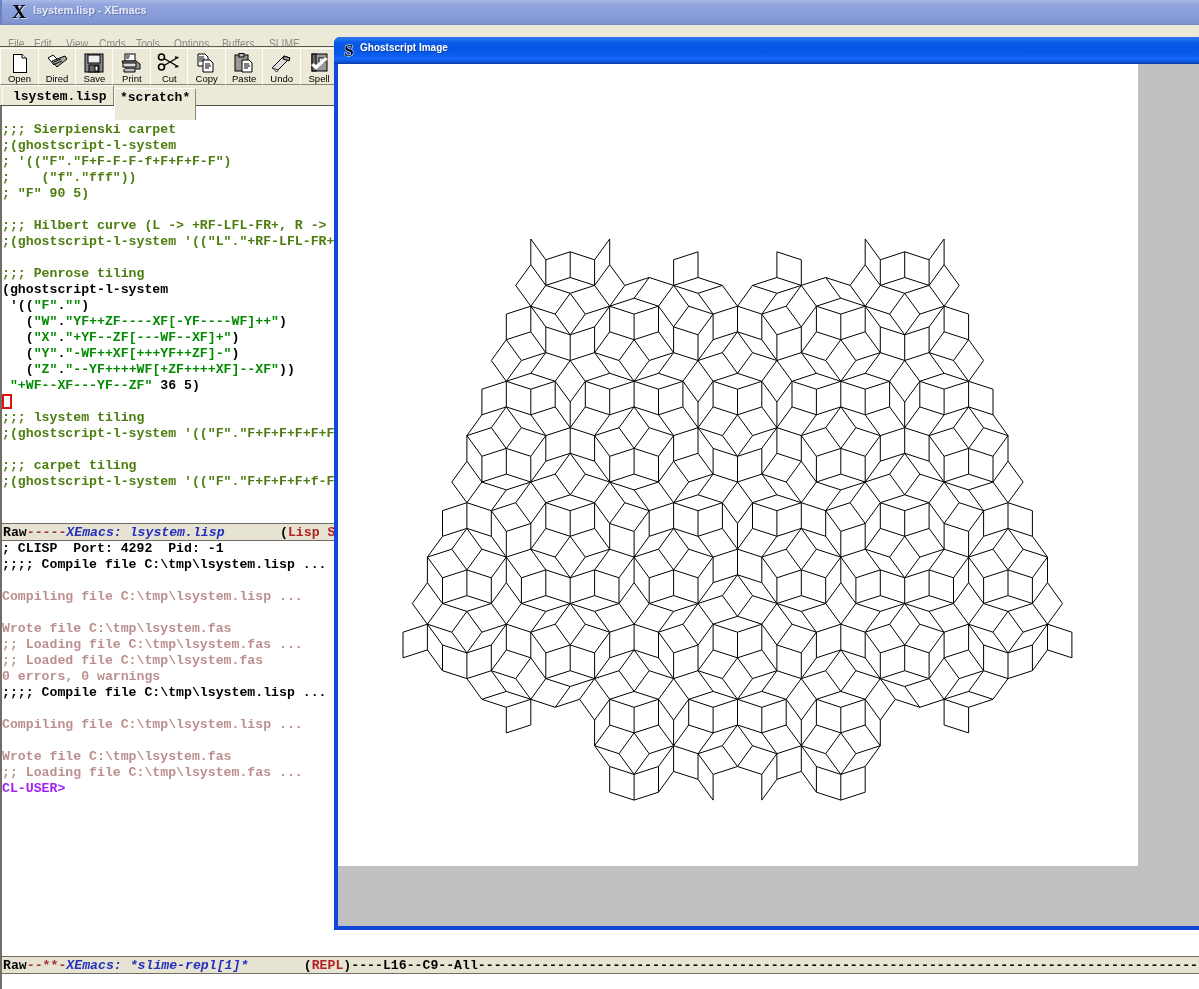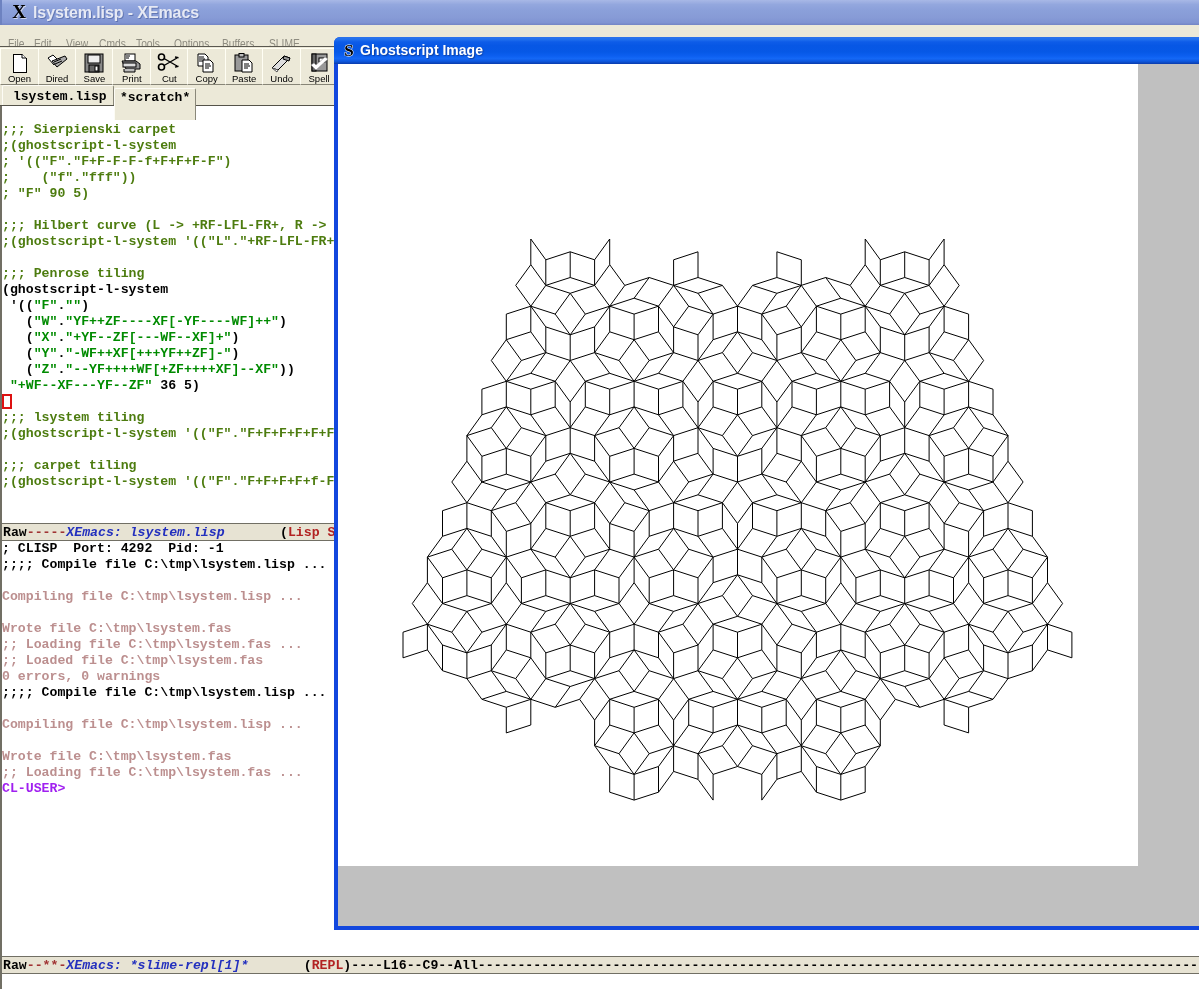--- a/index.html
+++ b/index.html
@@ -1,20 +1,20 @@
 <!DOCTYPE html>
 <html><head><meta charset="utf-8"><title>lsystem.lisp - XEmacs</title>
 <style>
 html,body{margin:0;padding:0;}
 body{width:1199px;height:989px;position:relative;overflow:hidden;background:#ece9d8;
   font-family:"Liberation Sans",sans-serif;}
 #xtitle{position:absolute;left:0;top:0;width:1199px;height:25px;
   background:linear-gradient(180deg,#a8b8e6 0%,#93a7de 18%,#8ba0da 40%,#879bd6 70%,#8094d2 90%,#7385c5 100%);
   border-left:2px solid #6d82c0;box-sizing:border-box;}
-#xtitle .xt{position:absolute;left:31px;top:4px;font-size:16px;font-weight:bold;color:#e6e9f4;letter-spacing:-0.1px;text-shadow:1px 1px 0 rgba(70,90,150,.55);}
+#xtitle .xt{position:absolute;left:31px;top:4px;font-size:11px;font-weight:bold;color:#e6e9f4;letter-spacing:-0.1px;text-shadow:1px 1px 0 rgba(70,90,150,.55);}
 #xicon{position:absolute;left:8px;top:3px;width:18px;height:18px;color:#000;
   font-family:"Liberation Serif",serif;font-weight:bold;font-size:19px;line-height:18px;text-align:center;
   text-shadow:1px 1px 0 #cfd6ee;}
 #menubar{position:absolute;left:0;top:25px;width:1199px;height:21px;background:#ece9d8;margin-top:8px;}
 #menubar span{position:absolute;top:4px;font-size:12.5px;color:#8e8c80;transform:scaleX(.82);transform-origin:0 0;}
 #toolbar{position:absolute;left:0;top:46px;width:1199px;height:39px;background:#ece9d8;
   border-top:1px solid #5a5850;border-bottom:1px solid #5a5850;box-sizing:border-box;}
 .tbtn{position:absolute;top:1px;width:37px;height:35px;background:#ece9d8;
   border-right:1px solid #878577;border-left:1px solid #fffef4;border-bottom:1px solid #878577;border-top:1px solid #fffef4;padding-left:28px;}
 .ticon{position:absolute;left:6px;top:3px;width:24px;height:22px;}
@@ -42,21 +42,21 @@
   border-left:2px solid #716f64;overflow:hidden;}
 #minibuf{position:absolute;left:0;top:974px;width:1199px;height:15px;background:#fff;
   border-left:2px solid #716f64;box-sizing:border-box;}
 .c{color:#4d7c0f;} .s{color:#008b00;} .r{color:#bc8f8f;} .p{color:#a020f0;}
 .mred{color:#a03333;} .mblue{color:#2330be;font-style:italic;} .mlred{color:#b22222;}
 #cursor{position:absolute;left:0px;top:288px;width:6px;height:11px;border:2px solid #dd1111;background:#fff;}
 #gswin{position:absolute;left:334px;top:37px;width:866px;height:893px;
   background:#1247de;border-top-left-radius:6px;}
 #gstitle{position:absolute;left:0px;top:0px;width:866px;height:27px;border-top-left-radius:6px;
   background:linear-gradient(180deg,#2e72ea 0%,#2372ee 8%,#0e5ce8 18%,#0757e5 32%,#0658e6 55%,#0c5ff0 70%,#1468f6 80%,#0e57dd 90%,#0b44bb 97%,#0a3aaa 100%);}
-#gstitle .gt{position:absolute;left:26px;top:5px;font-size:14px;font-weight:bold;color:#fff;
+#gstitle .gt{position:absolute;left:26px;top:5px;font-size:10px;font-weight:bold;color:#fff;
   text-shadow:1px 1px 1px #1040a0;}
 #gsicon{position:absolute;left:7px;top:5px;width:16px;height:16px;}
 #gsclient{position:absolute;left:4px;top:27px;width:862px;height:861.5px;background:#c0c0c0;overflow:hidden;}
 #gspage{position:absolute;left:0;top:0;width:800px;height:802px;background:#fff;}
 </style></head>
 <body>
 <div id="buf1">
     <div class="mono">
 <span class="c">;;; Sierpienski carpet</span>
 <span class="c">;(ghostscript-l-system</span>

